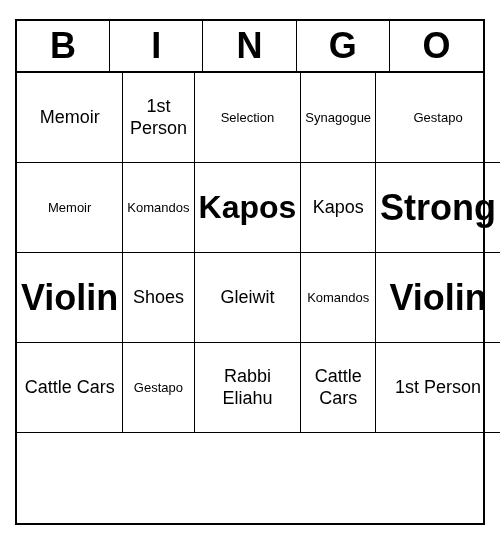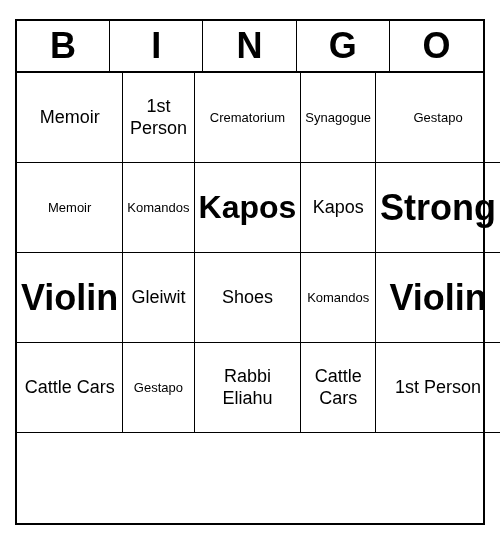--- a/index.html
+++ b/index.html
@@ -86,21 +86,21 @@
       <div class="bingo-header-cell">O</div>
     </div>
   <div class="bingo-grid">
   <div class="bingo-cell">
         <span class="cell-text size-medium">Memoir</span>
       </div>
       <div class="bingo-cell">
         <span class="cell-text size-medium">1st Person</span>
       </div>
       <div class="bingo-cell">
-        <span class="cell-text size-small">Crematorium</span>
+        <span class="cell-text size-small">Selection</span>
       </div>
       <div class="bingo-cell">
         <span class="cell-text size-small">Synagogue</span>
       </div>
       <div class="bingo-cell">
         <span class="cell-text size-small">Gestapo</span>
       </div>
       <div class="bingo-cell">
         <span class="cell-text size-small">Memoir</span>
       </div>
@@ -113,24 +113,24 @@
       <div class="bingo-cell">
         <span class="cell-text size-medium">Kapos</span>
       </div>
       <div class="bingo-cell">
         <span class="cell-text size-large">Strong</span>
       </div>
       <div class="bingo-cell">
         <span class="cell-text size-large">Violin</span>
       </div>
       <div class="bingo-cell">
-        <span class="cell-text size-medium">Gleiwit</span>
+        <span class="cell-text size-medium">Shoes</span>
       </div>
       <div class="bingo-cell">
-        <span class="cell-text size-medium">Shoes</span>
+        <span class="cell-text size-medium">Gleiwit</span>
       </div>
       <div class="bingo-cell">
         <span class="cell-text size-small">Komandos</span>
       </div>
       <div class="bingo-cell">
         <span class="cell-text size-large">Violin</span>
       </div>
       <div class="bingo-cell">
         <span class="cell-text size-medium">Cattle Cars</span>
       </div>

